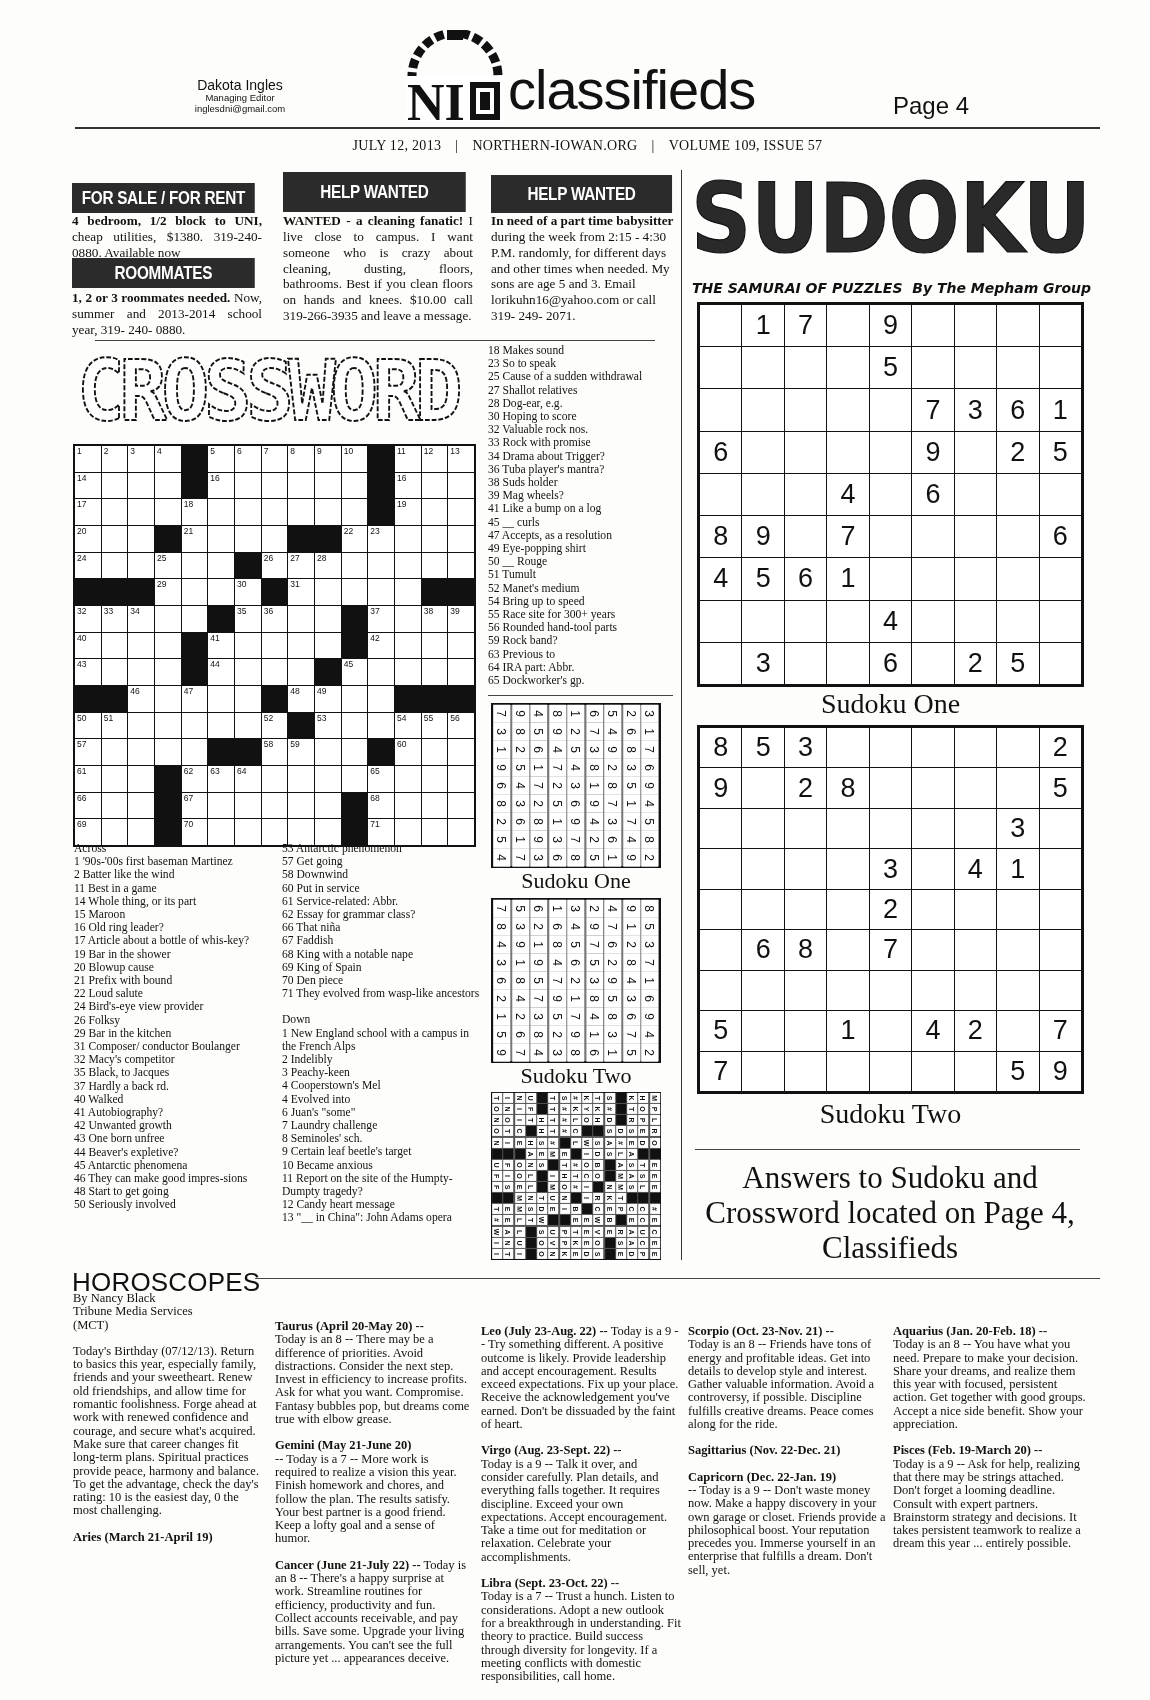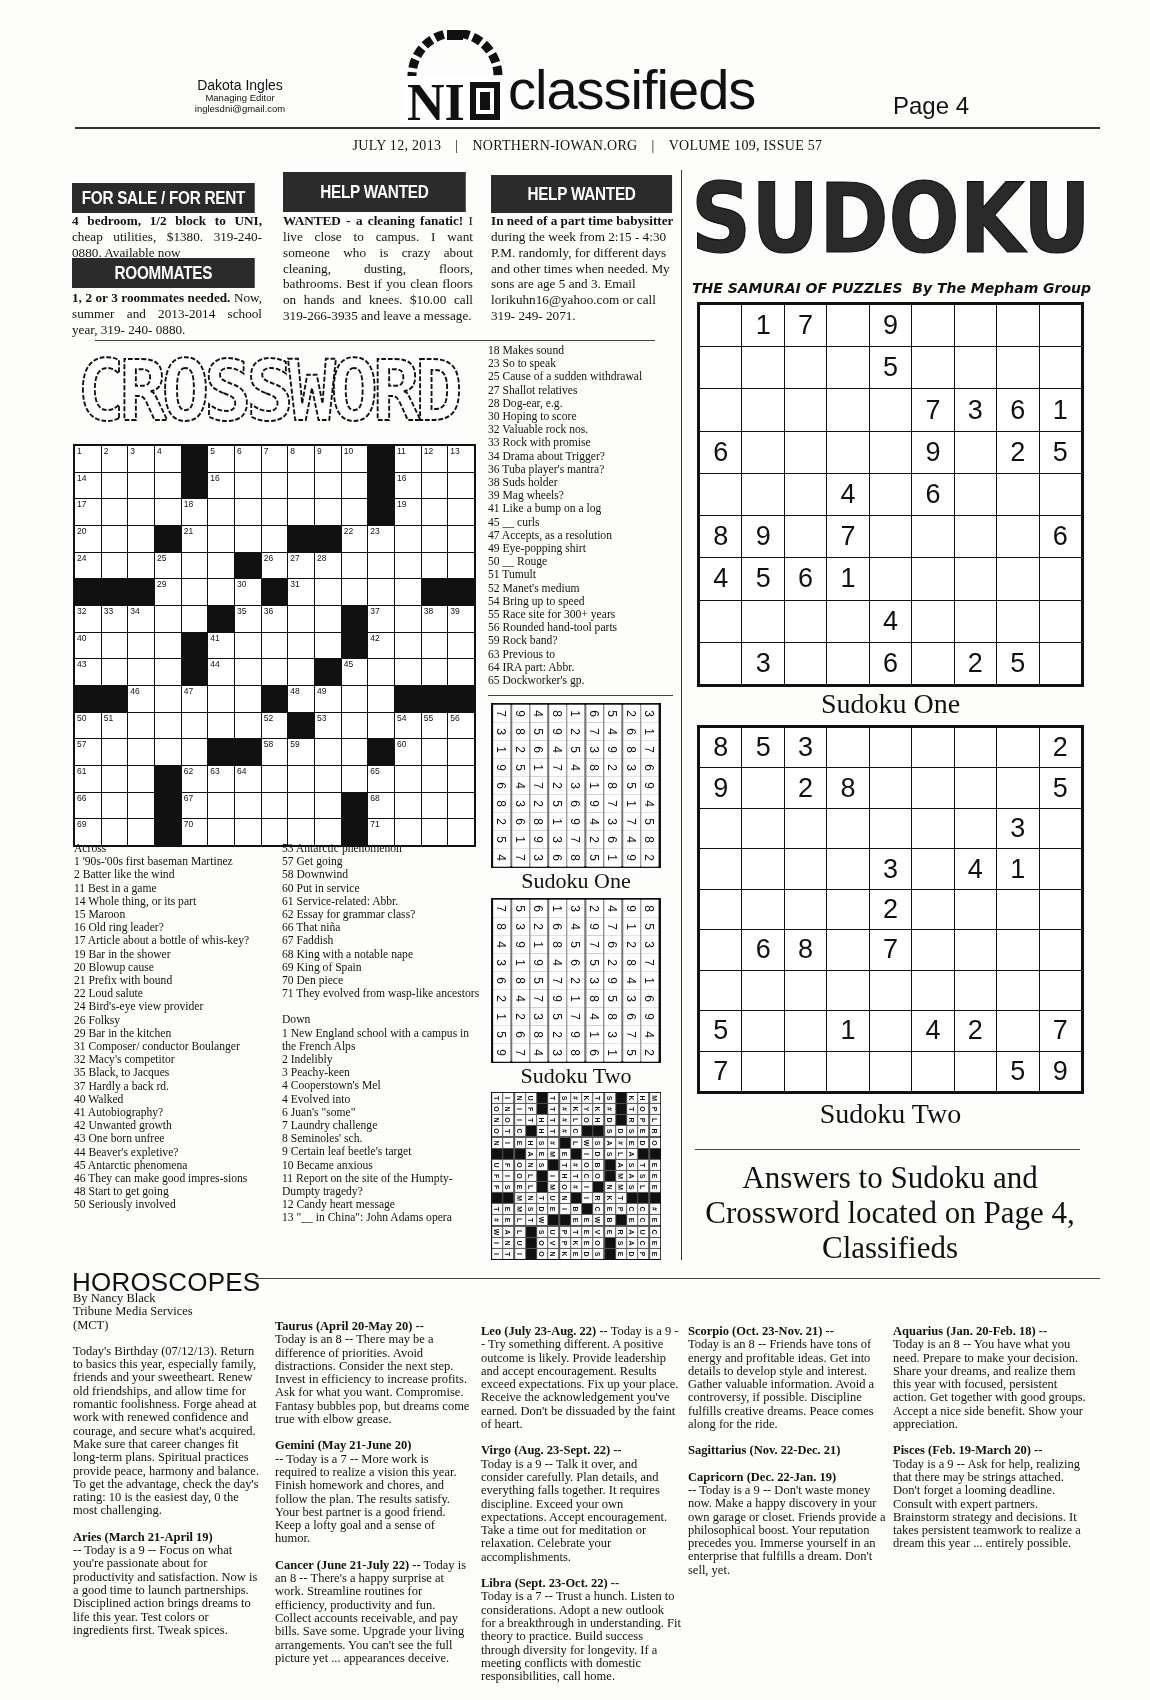--- a/index.html
+++ b/index.html
@@ -1162,21 +1162,21 @@
 <div class="abs answers-note">Answers to Sudoku and Crossword located on Page 4, Classifieds</div>
 
 <div class="abs rule-h" style="left:255px;top:1278px;width:845px;"></div>
 <div class="abs horo-title">HOROSCOPES</div>
 <div class="abs horo-col" style="left:73px;top:1292px;width:190px;">
   <div>By Nancy Black</div>
   <div>Tribune Media Services</div>
   <div style="margin-bottom:13px">(MCT)</div>
   <p style="margin-bottom:0">Today's Birthday (07/12/13). Return to basics this year, especially family, friends and your sweetheart. Renew old friendships, and allow time for romantic foolishness. Forge ahead at work with renewed confidence and courage, and secure what's acquired. Make sure that career changes fit long-term plans. Spiritual practices provide peace, harmony and balance.</p>
   <p>To get the advantage, check the day's rating: 10 is the easiest day, 0 the most challenging.</p>
-  <p><span class="sign">Aries (March 21-April 19)</span><br><span>-- Today is a 9 -- Focus on what you're passionate about for productivity and satisfaction. Now is a good time to launch partnerships. Disciplined action brings dreams to life this year. Test colors or ingredients first. Tweak spices.</span></p>
+  <p><span class="sign">Aries (March 21-April 19)</span><br></p>
 </div>
 <div class="abs horo-col" style="left:275px;top:1320px;width:195px;">
   <p><span class="sign">Taurus (April 20-May 20) --</span><br><span>Today is an 8 -- There may be a difference of priorities. Avoid distractions. Consider the next step. Invest in efficiency to increase profits. Ask for what you want. Compromise. Fantasy bubbles pop, but dreams come true with elbow grease.</span></p>
   <p><span class="sign">Gemini (May 21-June 20)</span><br><span>-- Today is a 7 -- More work is required to realize a vision this year. Finish homework and chores, and follow the plan. The results satisfy. Your best partner is a good friend. Keep a lofty goal and a sense of humor.</span></p>
   <p><span class="sign">Cancer (June 21-July 22) --</span> <span>Today is an 8 -- There's a happy surprise at work. Streamline routines for efficiency, productivity and fun. Collect accounts receivable, and pay bills. Save some. Upgrade your living arrangements. You can't see the full picture yet ... appearances deceive.</span></p>
 </div>
 <div class="abs horo-col" style="left:481px;top:1325px;width:200px;">
   <p><span class="sign">Leo (July 23-Aug. 22) --</span> <span>Today is a 9 -- Try something different. A positive outcome is likely. Provide leadership and accept encouragement. Results exceed expectations. Fix up your place. Receive the acknowledgement you've earned. Don't be dissuaded by the faint of heart.</span></p>
   <p><span class="sign">Virgo (Aug. 23-Sept. 22) --</span><br><span>Today is a 9 -- Talk it over, and consider carefully. Plan details, and everything falls together. It requires discipline. Exceed your own expectations. Accept encouragement. Take a time out for meditation or relaxation. Celebrate your accomplishments.</span></p>
   <p><span class="sign">Libra (Sept. 23-Oct. 22) --</span><br><span>Today is a 7 -- Trust a hunch. Listen to considerations. Adopt a new outlook for a breakthrough in understanding. Fit theory to practice. Build success through diversity for longevity. If a meeting conflicts with domestic responsibilities, call home.</span></p>

